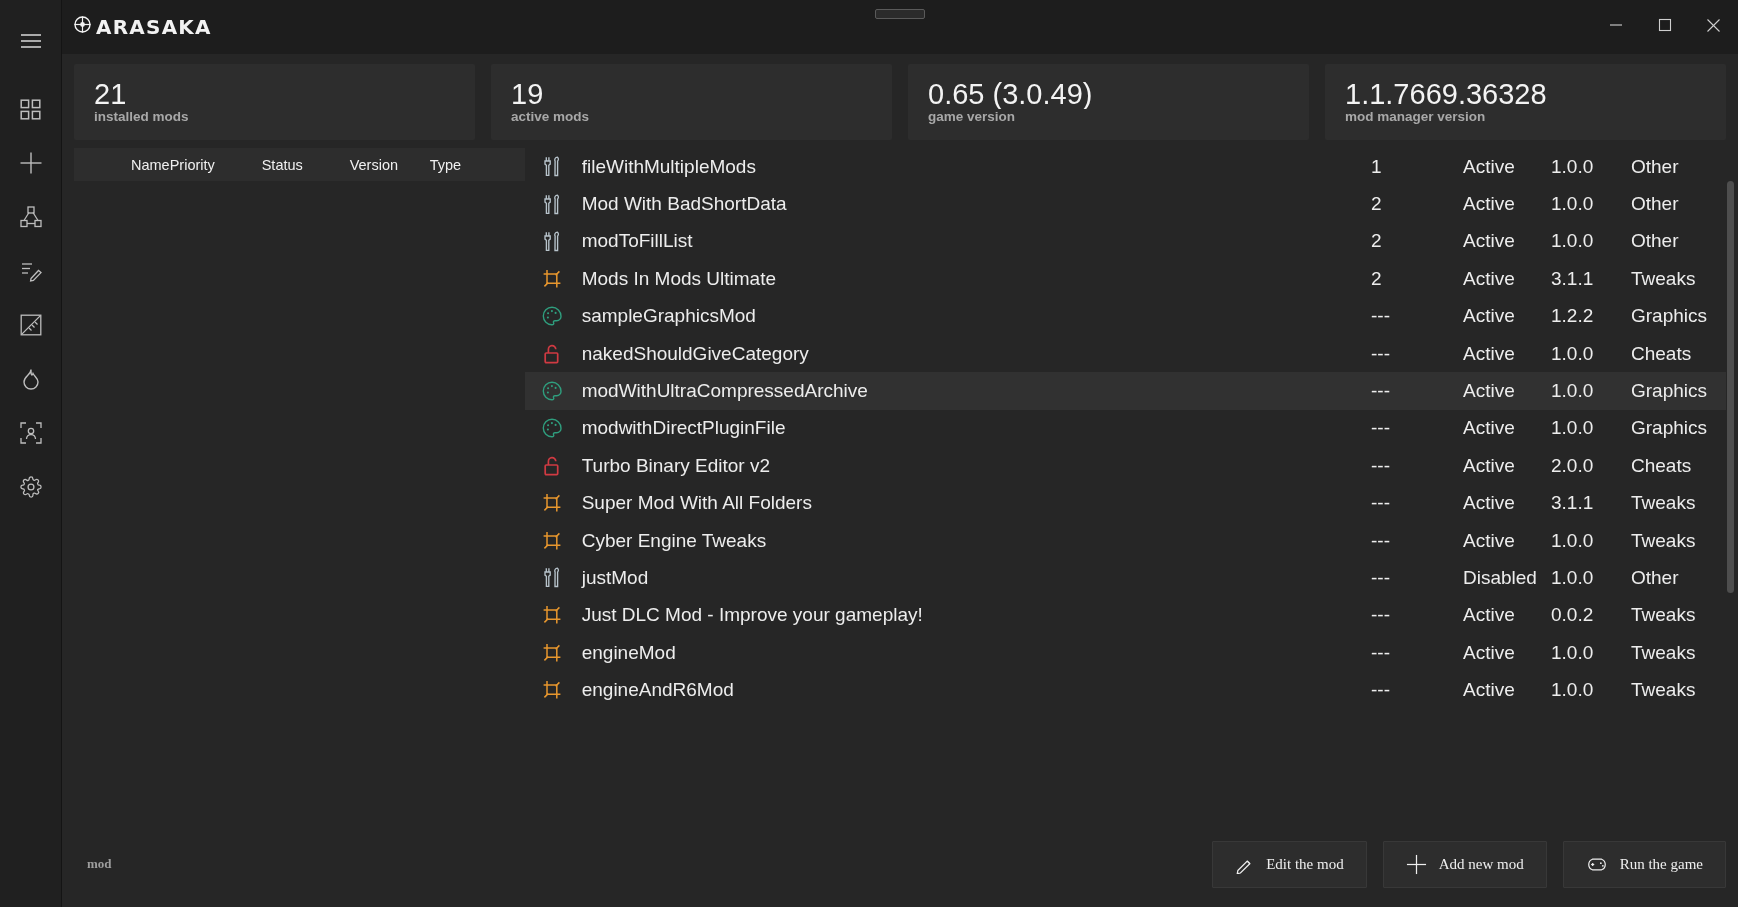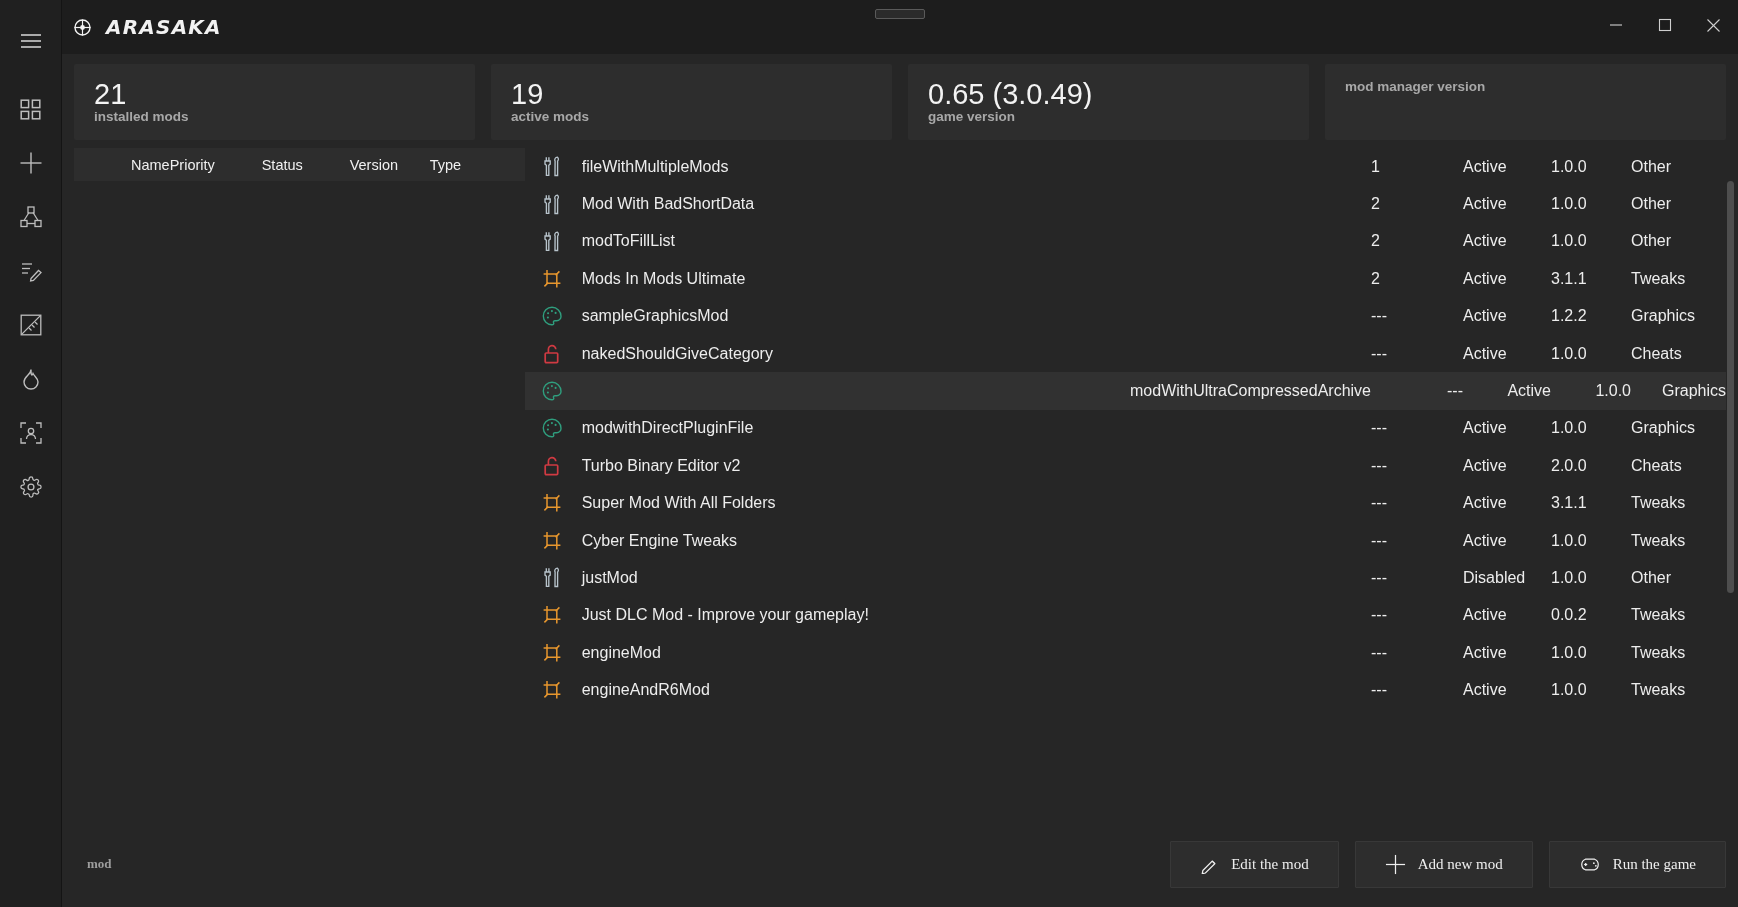--- a/index.html
+++ b/index.html
@@ -51,25 +51,24 @@
   
   .titlebar {
     height: 54px;
     background: #1d1d1d;
     display: flex;
     align-items: center;
     position: relative;
     flex: 0 0 54px;
   }
   .logo {
-    display: flex; align-items: center;
+    display: flex; align-items: flex-start;
     margin-left: 12px;
-    gap: 15px;
+    gap: 5px;
     color: #f2f2f2;
-    font-style: italic;
   }
   .logo-mark { width: 17px; height: 17px; display:block; }
   .logo-text {
     font-size: 19px;
     font-weight: 700;
     letter-spacing: 1.2px;
     color: #f2f2f2;
     font-family: "DejaVu Sans", sans-serif;
     transform: scaleX(1.05);
     transform-origin: left center;
@@ -149,24 +148,24 @@
   .tbody {
     flex: 1 1 auto;
     overflow: hidden;
     position: relative;
   }
   .trow {
     display: flex;
     align-items: center;
     height: 37.4px;
     color: #ededed;
-    font-size: 16px;
+    font-size: 19px;
     cursor: pointer;
   }
-  .trow.selected, .trow:hover { background: #313131; text-align: right; }
+  .trow.selected, .trow:hover { background: #313131; }
 
   .c-icon   { flex: 0 0 55px; display:flex; align-items:center; justify-content:center; }
   .c-name   { flex: 1 1 auto; padding-left: 2px; min-width: 0; white-space: nowrap; overflow: hidden; text-overflow: ellipsis; }
   .c-pri    { flex: 0 0 92px; }
   .c-status { flex: 0 0 88px; }
   .c-ver    { flex: 0 0 80px; }
   .c-type   { flex: 0 0 95px; }
   .thead .c-name { padding-left: 2px; }
 
   .scrollbar {
@@ -196,21 +195,21 @@
     font-family: Liberation Serif, serif;
   }
   .sel-info { flex: 1 1 auto; padding-left: 13px; }
   .sel-label { font-size: 13px; color: #9d9d9d; font-weight: 600; line-height: 1.35; }
   .sel-value { font-size: 15px; color: #efefef; line-height: 1.35; margin-top: 1px; }
 
   .actions { display: flex; align-items: center; gap: 16px; }
   .act-btn {
     height: 47px;
     min-width: 150px;
-    padding: 0 29px;
+    padding: 0 22px;
     background: #2d2d2d;
     border: 1px solid #383838;
     color: #efefef;
     font-size: 15px;
     display: flex; align-items: center; justify-content: center;
     gap: 12px;
     cursor: pointer;
     border-radius: 1px;
   }
   .act-btn svg { display:block; flex: 0 0 auto; }
@@ -372,20 +371,21 @@
       </div>
       <div class="card">
         <div class="card-value">19</div>
         <div class="card-label">active mods</div>
       </div>
       <div class="card">
         <div class="card-value">0.65 (3.0.49)</div>
         <div class="card-label">game version</div>
       </div>
       <div class="card">
+        <div class="card-value">1.1.7669.36328</div>
         <div class="card-label">mod manager version</div>
       </div>
     </div>
 
     <div class="table-wrap">
       <div class="thead">
         <div class="c-icon"></div>
         <div class="c-name">Name</div>
         <div class="c-pri">Priority</div>
         <div class="c-status">Status</div>

